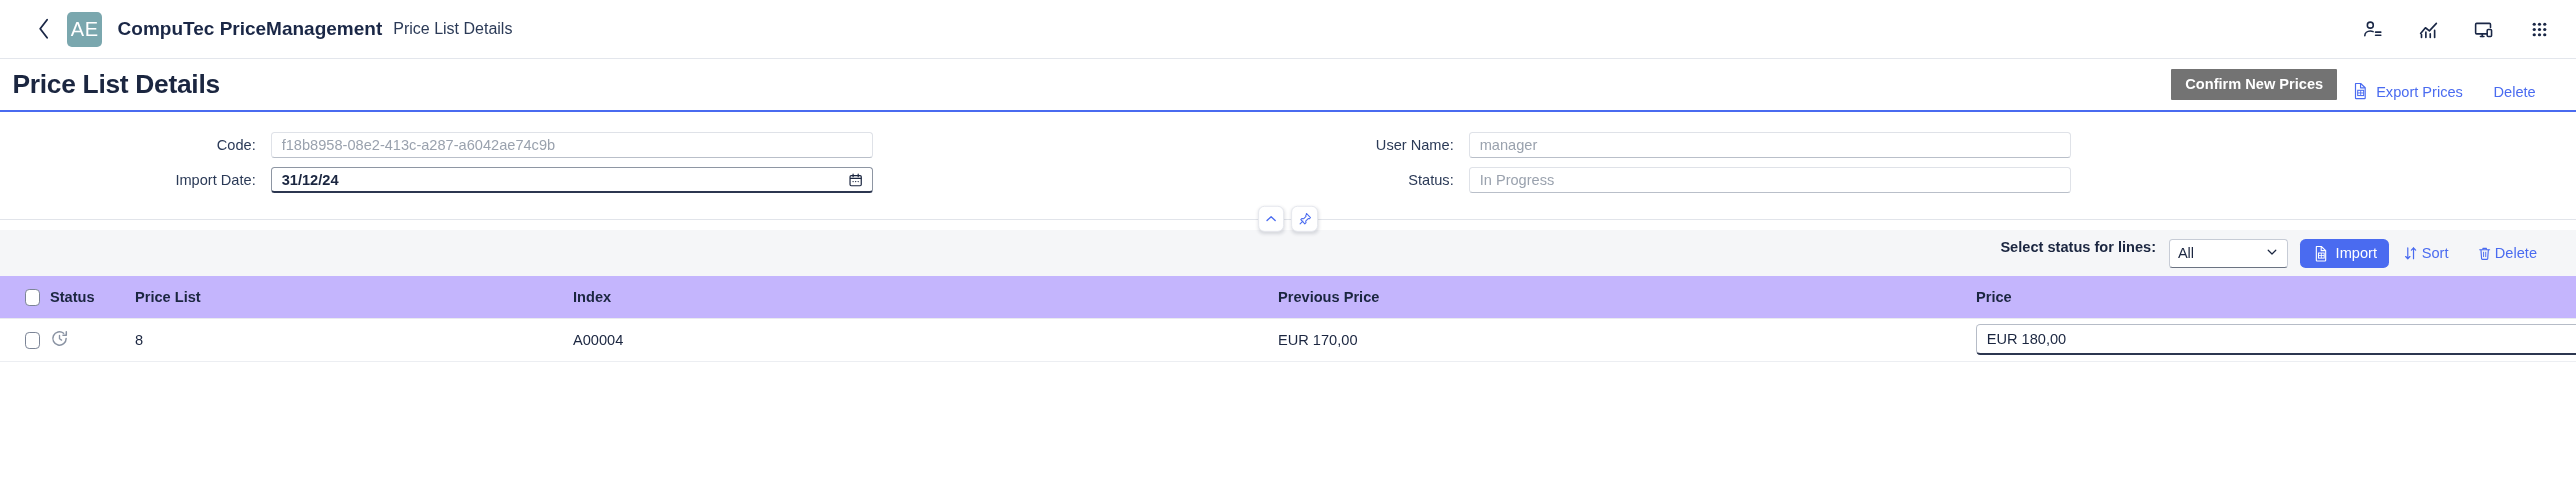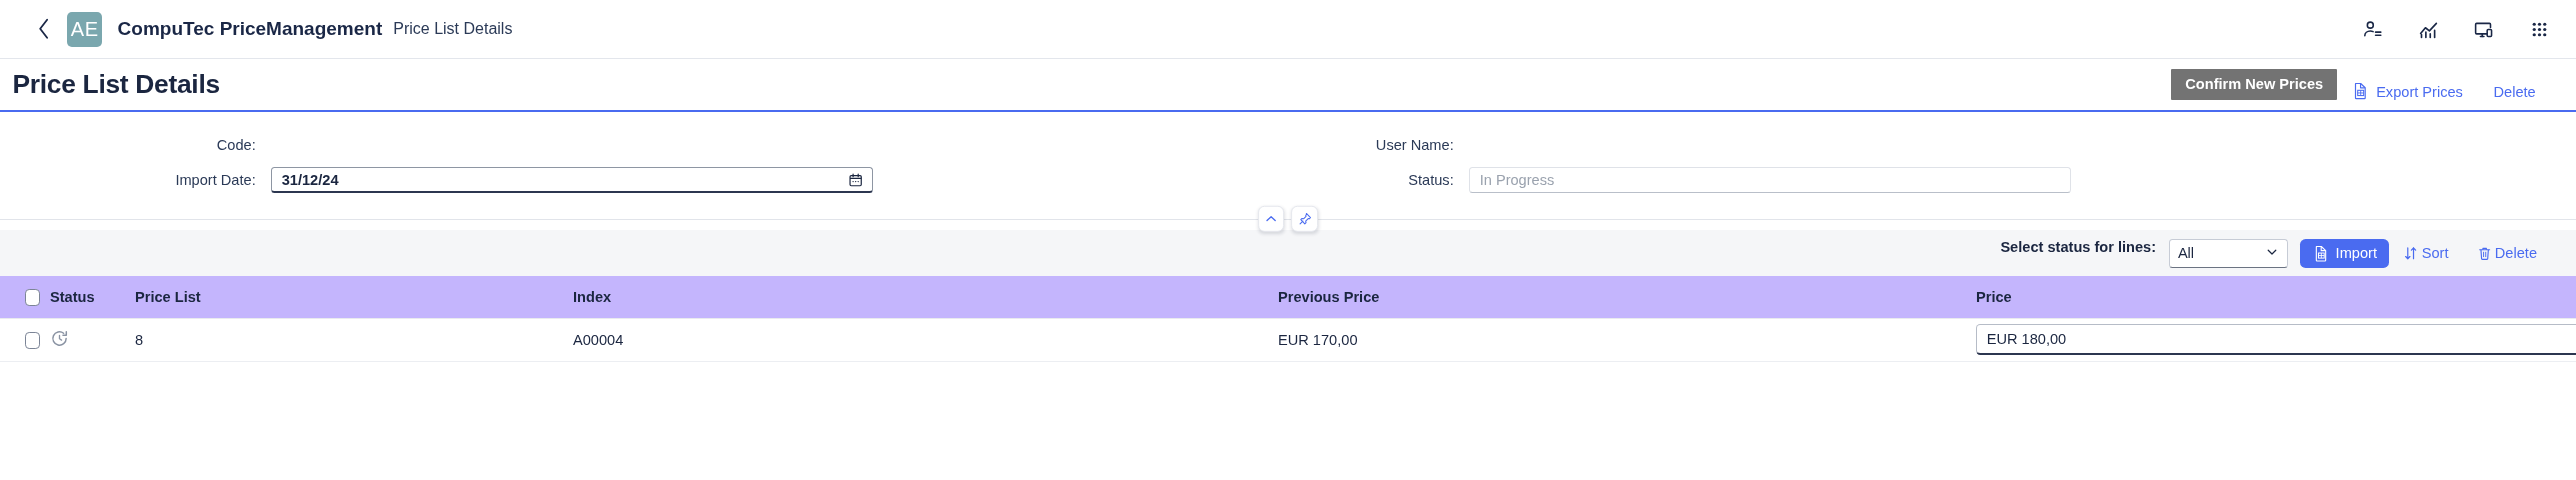--- a/index.html
+++ b/index.html
@@ -424,20 +424,21 @@
     <button class="btn-ghost dark">Delete</button>
   </div>
 </div>
 
 <div class="rule"></div>
 
 <div class="form-area">
   <div class="form-col left">
     <div class="field-row">
       <div class="field-label">Code:</div>
+      <div class="field-box readonly">f18b8958-08e2-413c-a287-a6042ae74c9b</div>
     </div>
     <div class="field-row">
       <div class="field-label">Import Date:</div>
       <div class="field-box editable">
         <span>31/12/24</span>
         <span class="cal-icon">
           <svg width="15.3" height="15.3" viewBox="0 0 24 24" fill="none">
             <rect x="3.2" y="5" width="17.6" height="16" rx="1.8" stroke="#1b2640" stroke-width="1.9"></rect>
             <path d="M3.2 9.6h17.6" stroke="#1b2640" stroke-width="1.9"></path>
             <path d="M8 2.8v4M16 2.8v4" stroke="#1b2640" stroke-width="1.9" stroke-linecap="round"></path>
@@ -446,20 +447,21 @@
               <circle cx="16" cy="14.5" r="1.1" fill="#1b2640"></circle>
           </svg>
         </span>
       </div>
     </div>
   </div>
 
   <div class="form-col right">
     <div class="field-row">
       <div class="field-label">User Name:</div>
+      <div class="field-box readonly">manager</div>
     </div>
     <div class="field-row">
       <div class="field-label">Status:</div>
       <div class="field-box readonly">In Progress</div>
     </div>
   </div>
 </div>
 
 <div class="splitter">
   <div class="line"></div>

